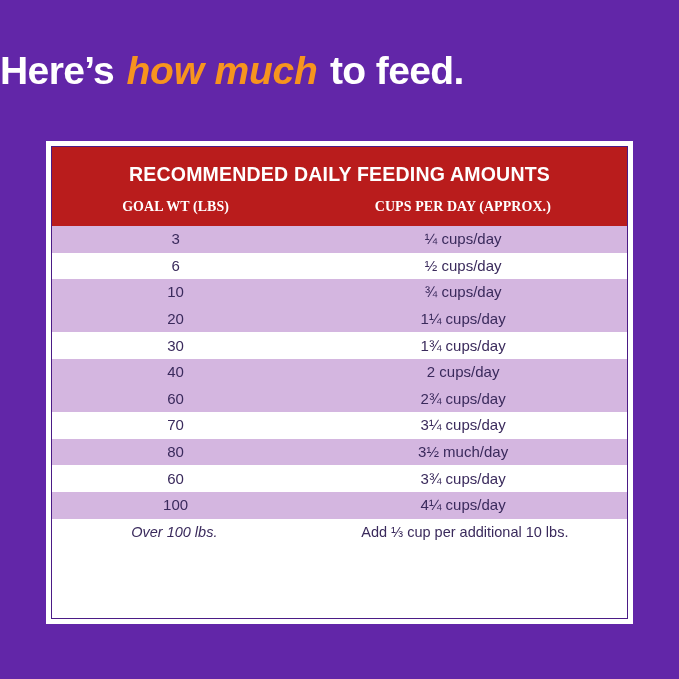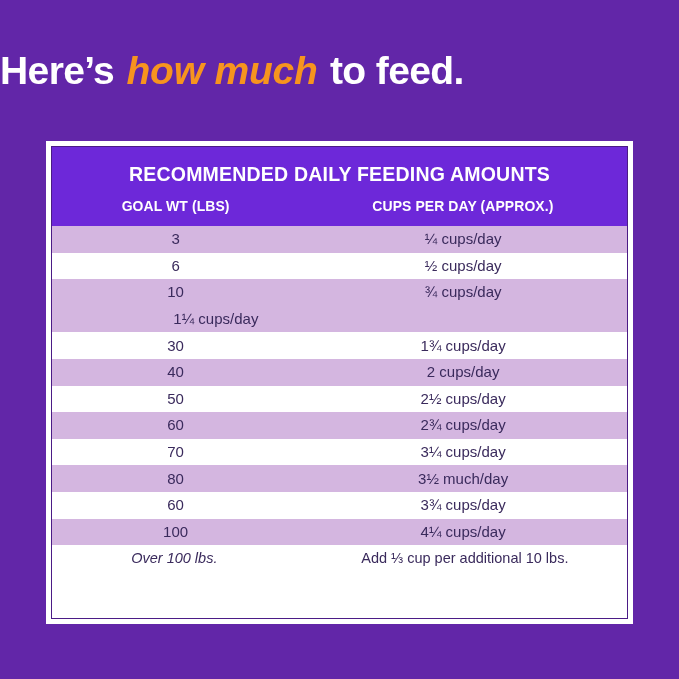--- a/index.html
+++ b/index.html
@@ -59,36 +59,37 @@
     width: 100%;
     height: 100%;
     border: 1px solid #4B1B86;
     box-sizing: border-box;
     background: #FFFFFF;
     overflow: hidden;
   }
 
   
   .table-head {
-    background: #6d28d9;
+    background: #b91c1c;
     padding: 14px 0 10px 0;
   }
   .table-title {
     color: #FFFFFF;
     font-weight: bold;
     font-size: 21px;
     text-align: center;
     letter-spacing: 0.2px;
     transform: scaleX(0.93);
     white-space: nowrap;
     line-height: 26px;
   }
   .col-heads {
     display: flex;
     margin-top: 9px;
+    font-family: Liberation Serif, serif;
   }
   .col-head {
     color: #FFFFFF;
     font-weight: bold;
     font-size: 15px;
     text-align: center;
     letter-spacing: 0.1px;
     transform: scaleX(0.93);
     white-space: nowrap;
     line-height: 20px;
@@ -149,37 +150,34 @@
           <div class="cell cups">½ cups/day</div>
         </div>
 
         <div class="row alt">
           <div class="cell goal">10</div>
           <div class="cell cups">¾ cups/day</div>
         </div>
 
 
         <div class="row alt">
+          <div class="cell goal">20</div>
           <div class="cell cups">1¼ cups/day</div>
         </div>
 
         <div class="row">
           <div class="cell goal">30</div>
           <div class="cell cups">1¾ cups/day</div>
         </div>
 
         <div class="row alt">
           <div class="cell goal">40</div>
           <div class="cell cups">2 cups/day</div>
         </div>
 
-        <div class="row">
-          <div class="cell goal">50</div>
-          <div class="cell cups">2½ cups/day</div>
-        </div>
 
         <div class="row alt">
           <div class="cell goal">60</div>
           <div class="cell cups">2¾ cups/day</div>
         </div>
 
         <div class="row">
           <div class="cell goal">70</div>
           <div class="cell cups">3¼ cups/day</div>
         </div>

